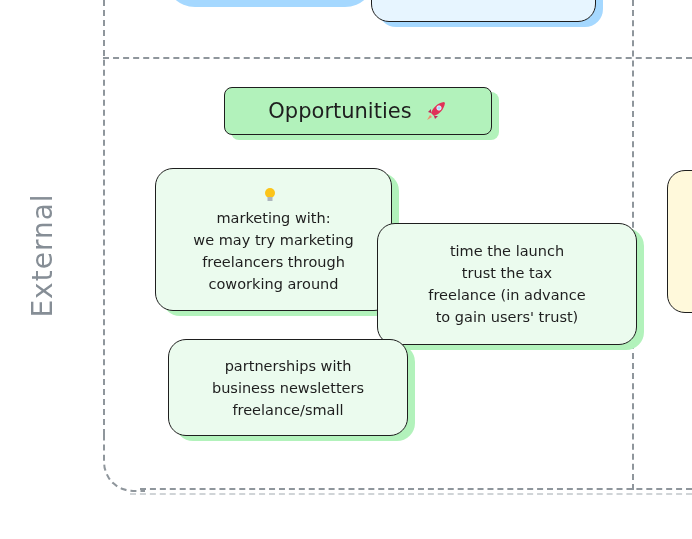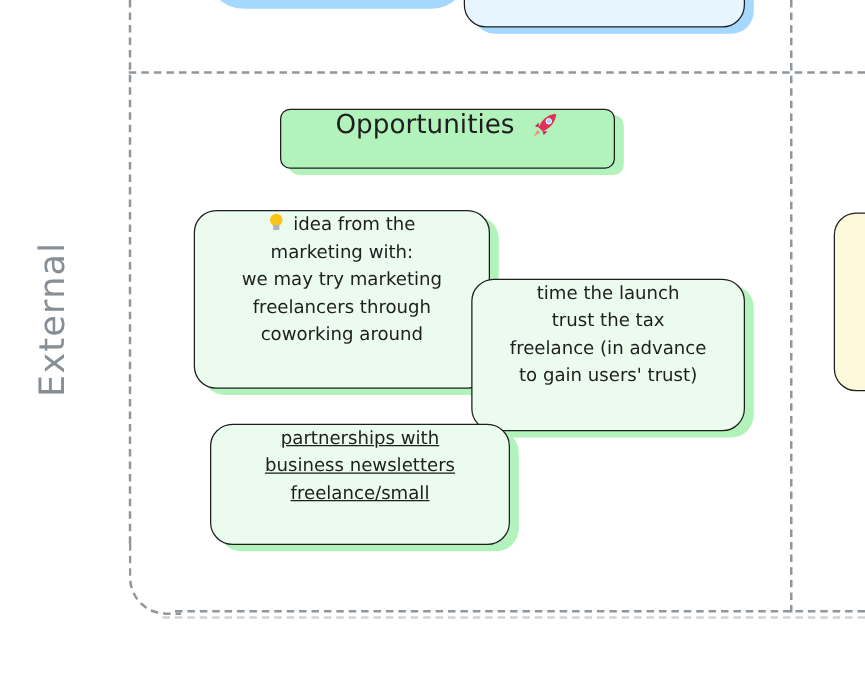--- a/index.html
+++ b/index.html
@@ -5,21 +5,21 @@
   html, body { margin:0; padding:0; }
   body { width:692px; height:539px; background:#ffffff; position:relative; overflow:hidden;
          font-family: "DejaVu Sans", sans-serif; color:#1e1e1e; }
   .abs { position:absolute; }
   .dash-v { position:absolute; width:0; border-left:2px dashed #8f969c; }
   .dash-h { position:absolute; height:0; border-top:2px dashed #8f969c; }
   .frame-corner { position:absolute; left:103px; top:430px; width:40px; height:60px;
         border-left:2px dashed #8f969c; border-bottom:2px dashed #8f969c; border-bottom-left-radius:30px; }
   .frame-bottom2 { position:absolute; left:130px; top:493px; width:562px; height:0; border-top:2px dashed #d0d4d7; }
   .card { position:absolute; box-sizing:border-box; border:1.6px solid #1e1e1e; border-radius:18px;
-          display:flex; justify-content:center; text-align:center;
+          display:flex; align-items:center; justify-content:center; text-align:center;
           font-size:14.5px; line-height:22px; color:#1e1e1e; }
   .shadow-green { box-shadow: 7px 5px 0 #b2f2bb; }
   .shadow-blue { box-shadow: 7px 5px 0 #a5d8ff; }
   .green-fill { background:#ebfbee; }
   .side-label { position:absolute; left:17px; top:170px; width:50px; height:170px;
         display:flex; align-items:center; justify-content:center; }
   .side-label span { display:block; transform:rotate(-90deg); white-space:nowrap;
         font-size:28px; color:#868e96; letter-spacing:1px; }
 </style>
 </head>
@@ -53,39 +53,39 @@
 </div>
 
 <div class="card shadow-green green-fill" style="left:155px;top:168px;width:237px;height:143px;">
   <div>
     <div>
       <span style="display:inline-block;width:12px;height:16px;vertical-align:-2px;margin-right:8px;">
         <svg width="12" height="16" viewBox="0 0 12 16">
             <circle cx="6" cy="6" r="5" fill="#fcc419"></circle>
             <rect x="3.5" y="10" width="5" height="4" fill="#adb5bd"></rect>
           </svg>
-      </span><span>idea from the</span>
+      </span>
     </div>
     <div>marketing with:</div>
     <div>we may try marketing</div>
     <div>freelancers through</div>
     <div>coworking around</div>
   </div>
 </div>
 
-<div class="card shadow-green green-fill" style="left:377px;top:223px;width:219px;height:122px;">
+<div class="card shadow-green green-fill" style="left:377px;top:223px;width:260px;height:122px;">
   <div>
     <div>time the launch</div>
     <div>trust the tax</div>
     <div>freelance (in advance</div>
     <div>to gain users' trust)</div>
   </div>
 </div>
 
-<div class="card shadow-green green-fill" style="left:168px;top:339px;width:240px;height:97px;text-decoration:underline;">
+<div class="card shadow-green green-fill" style="left:168px;top:339px;width:240px;height:97px;">
   <div>
     <div>partnerships with</div>
     <div>business newsletters</div>
     <div>freelance/small</div>
   </div>
 </div>
 
 <div class="card" style="left:667px;top:170px;width:60px;height:143px;background:#fff9db;"></div>
 
 </body></html>

